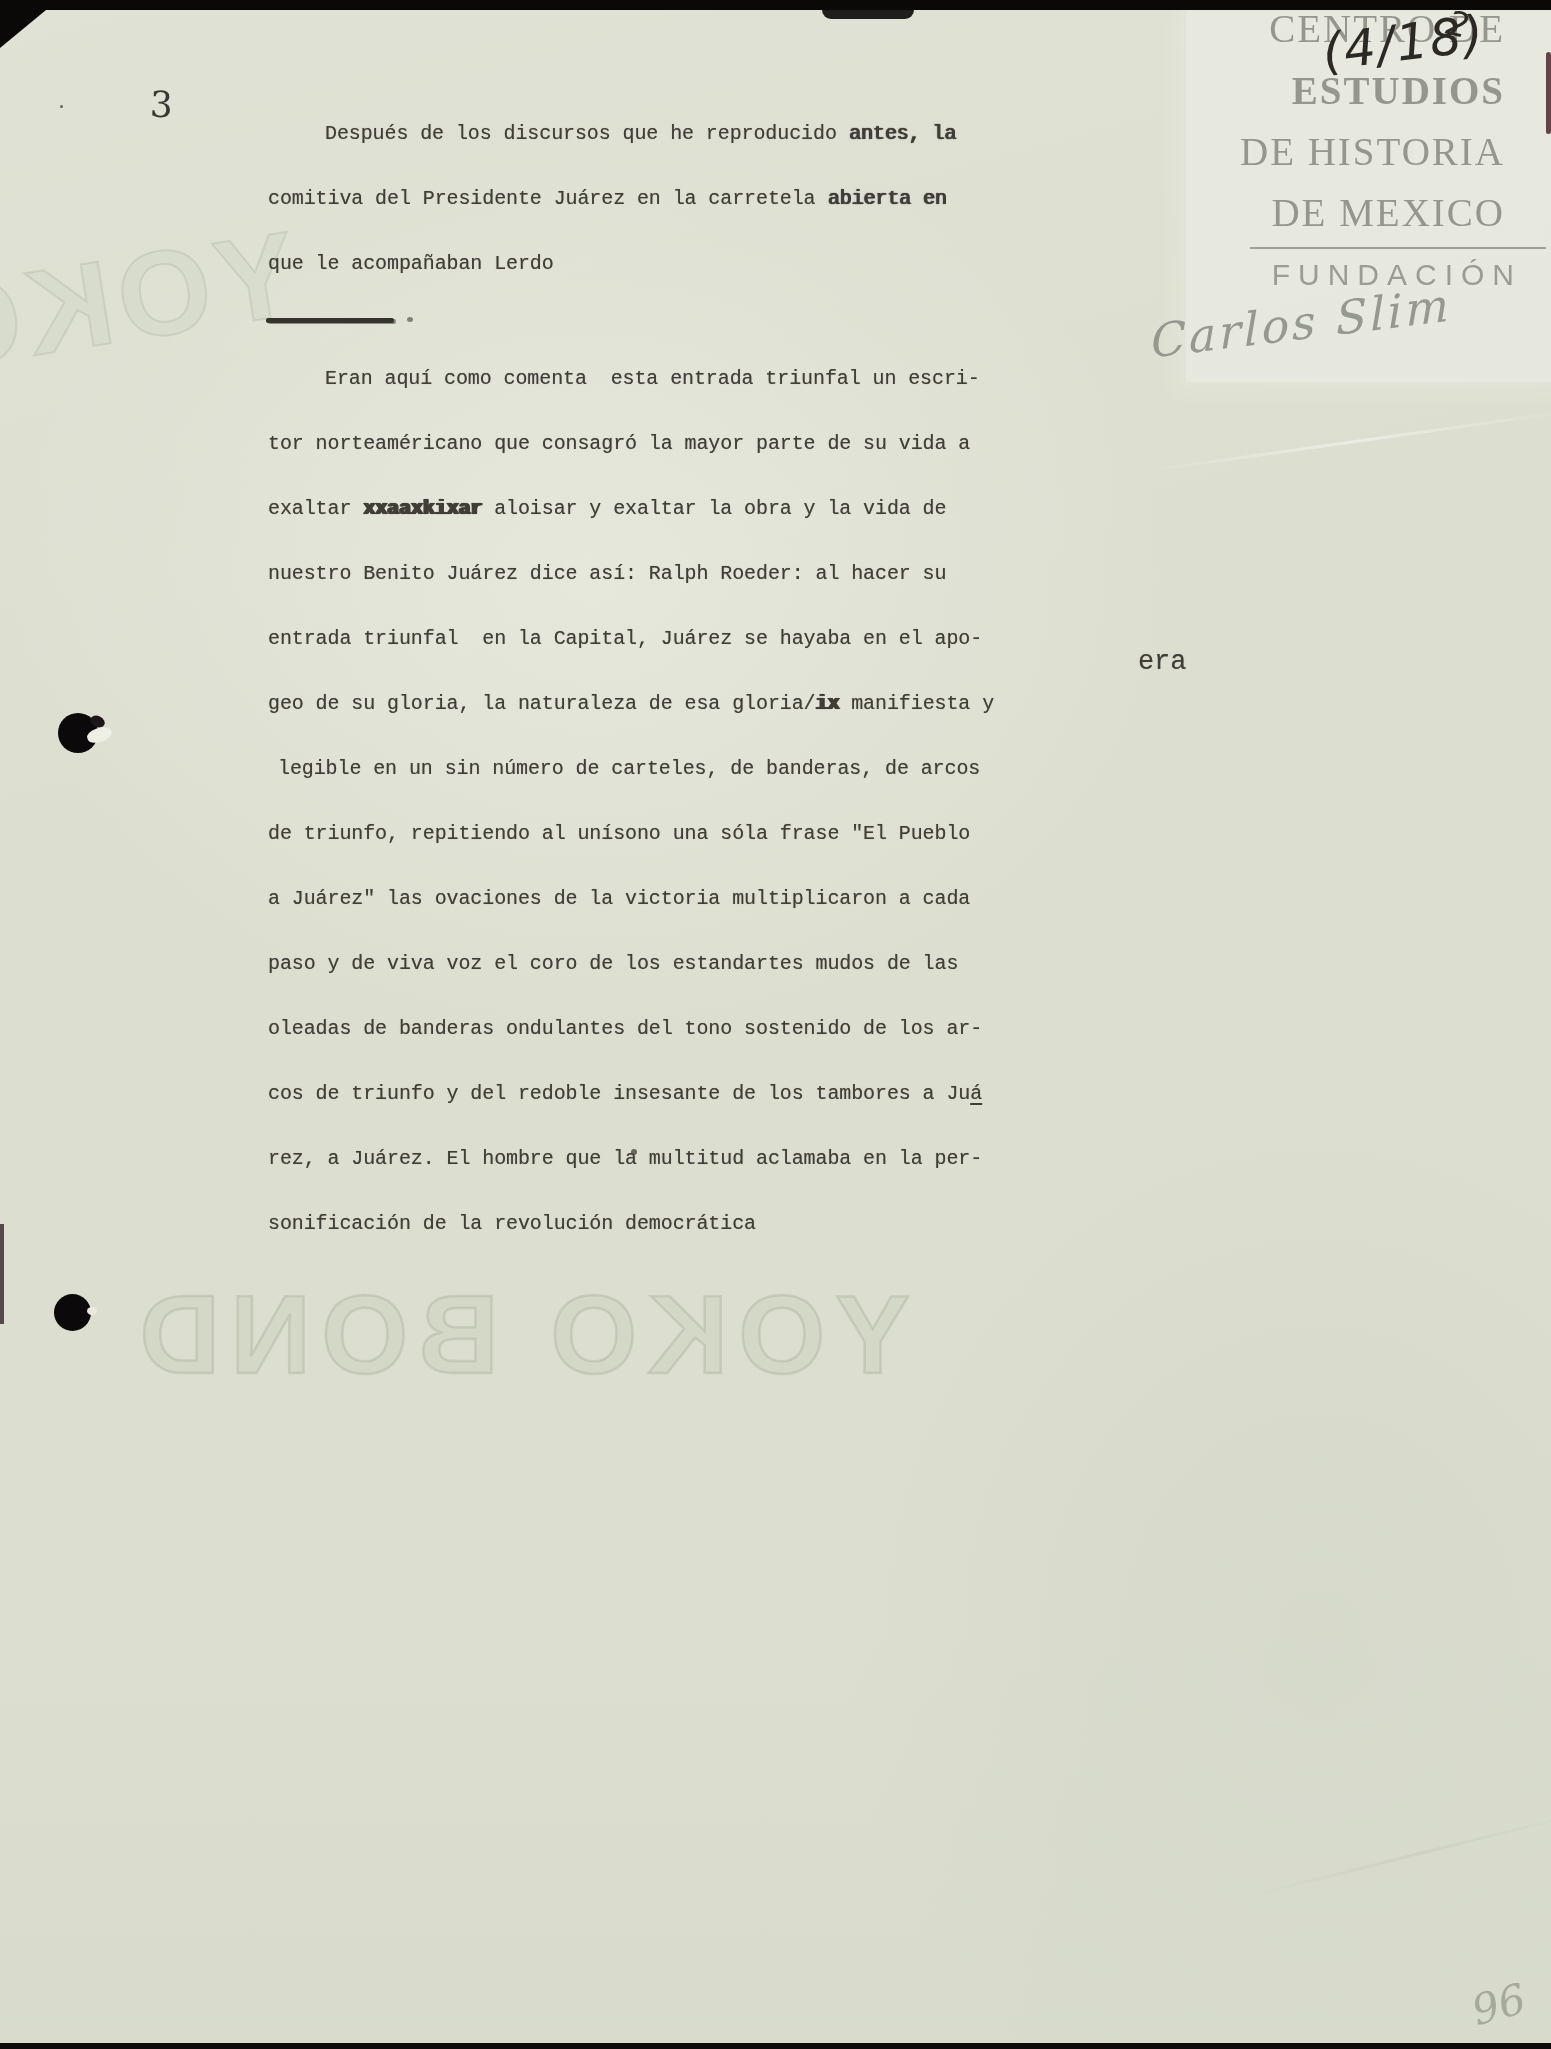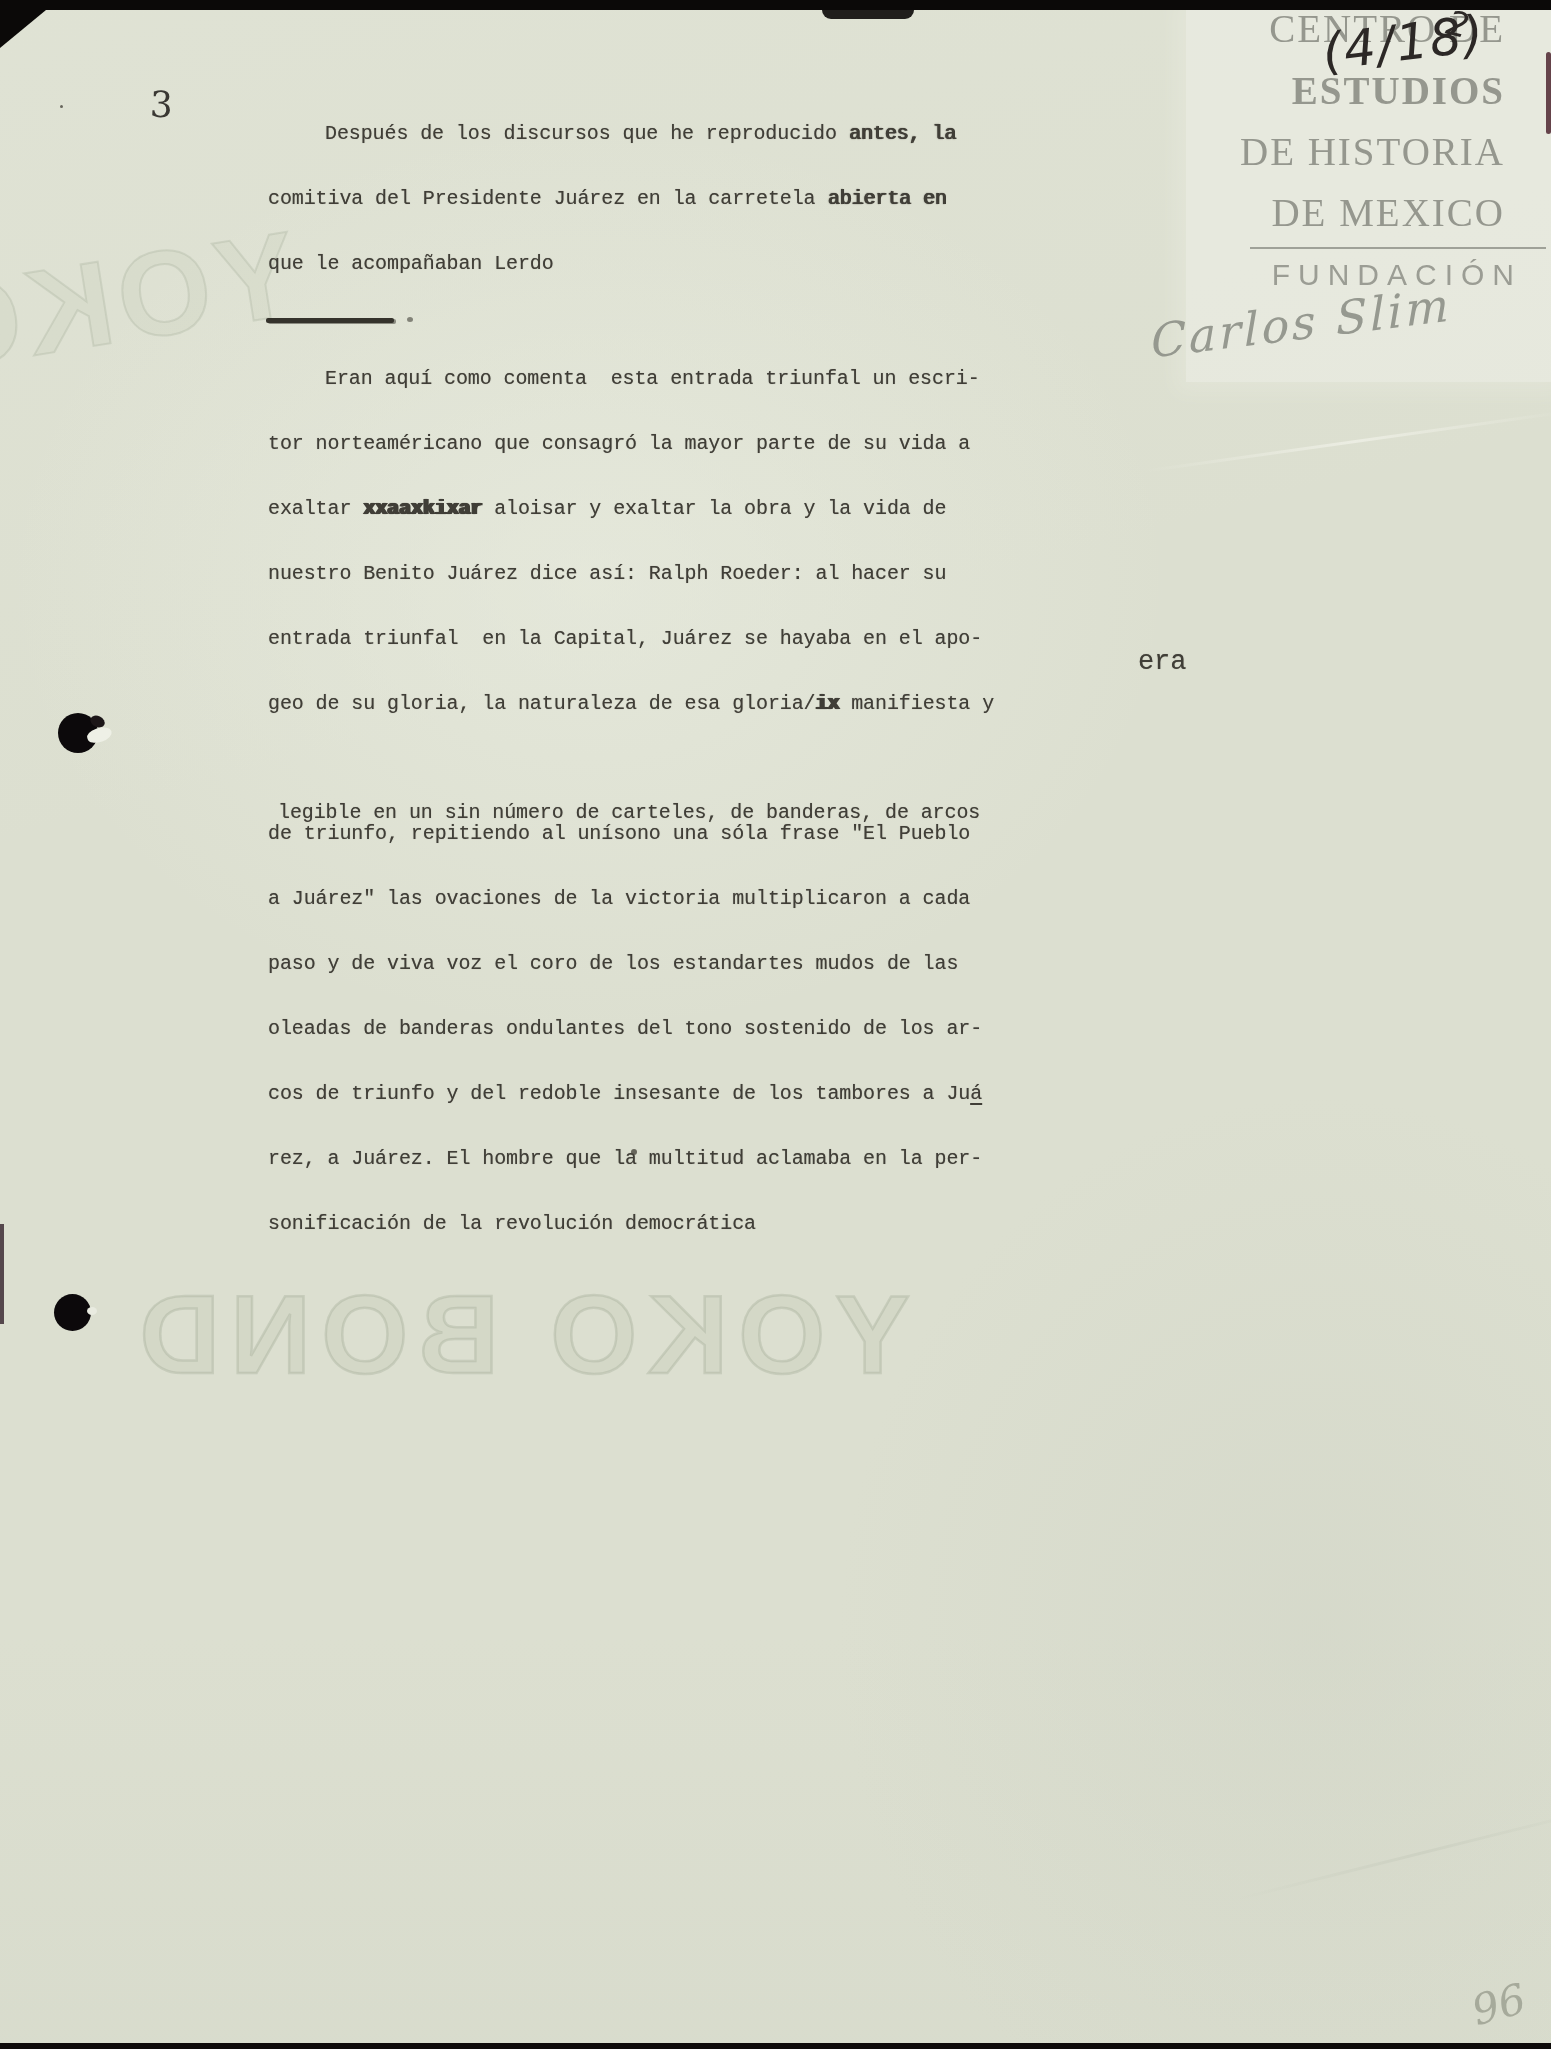--- a/index.html
+++ b/index.html
@@ -103,21 +103,21 @@
 
     <div class="divider"></div>
 
     <div class="tline ind" style="top:362px">Eran aquí como comenta  esta entrada triunfal un escri-</div>
     <div class="tline" style="top:427px">tor norteaméricano que consagró la mayor parte de su vida a</div>
     <div class="tline" style="top:492px"><span>exaltar </span><span class="struck">xxaaxkixar</span><span> aloisar y exaltar la obra y la vida de</span></div>
     <div class="tline" style="top:557px">nuestro Benito Juárez dice así: Ralph Roeder: al hacer su</div>
     <div class="tline" style="top:622px">entrada triunfal  en la Capital, Juárez se hayaba en el apo-</div>
     <div class="tline era" style="top:645px">era</div>
     <div class="tline" style="top:687px"><span>geo de su gloria, la naturaleza de esa gloria/</span><span class="struck">ix</span><span> manifiesta y</span></div>
-    <div class="tline l7" style="top:796px">legible en un sin número de carteles, de banderas, de arcos</div>
+    <div class="tline l7" style="top:752px">legible en un sin número de carteles, de banderas, de arcos</div>
     <div class="tline" style="top:817px">de triunfo, repitiendo al unísono una sóla frase "El Pueblo</div>
     <div class="tline" style="top:882px">a Juárez" las ovaciones de la victoria multiplicaron a cada</div>
     <div class="tline" style="top:947px">paso y de viva voz el coro de los estandartes mudos de las</div>
     <div class="tline" style="top:1012px">oleadas de banderas ondulantes del tono sostenido de los ar-</div>
     <div class="tline" style="top:1077px"><span>cos de triunfo y del redoble insesante de los tambores a Ju</span><span class="und">á</span></div>
     <div class="tline" style="top:1142px">rez, a Juárez. El hombre que la multitud aclamaba en la per-</div>
     <div class="tline" style="top:1207px">sonificación de la revolución democrática</div>
   </div>
 
   <div class="speck speck1"></div>

